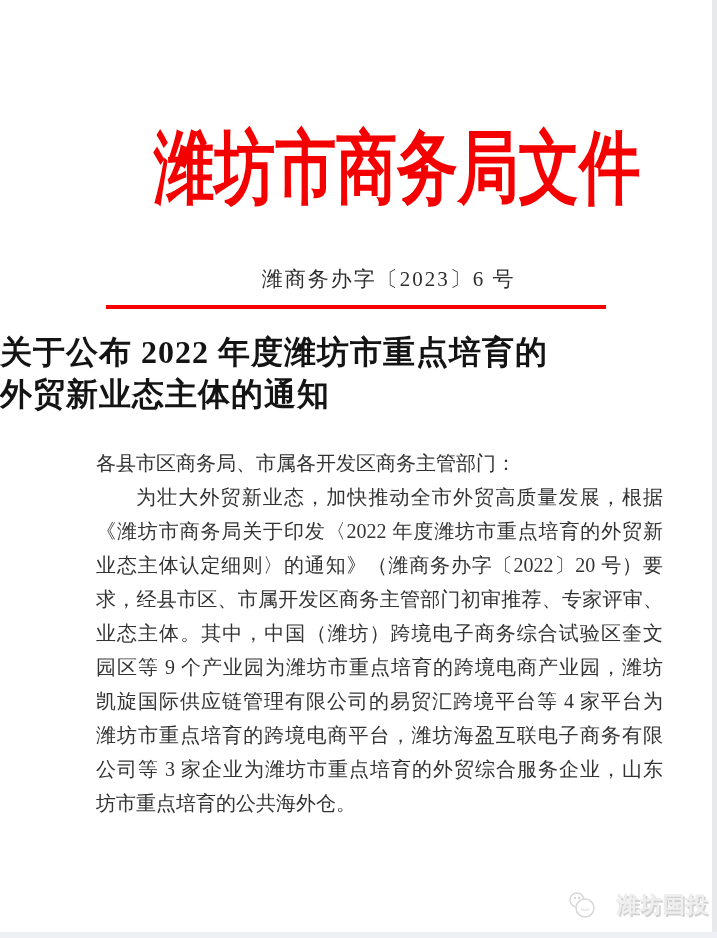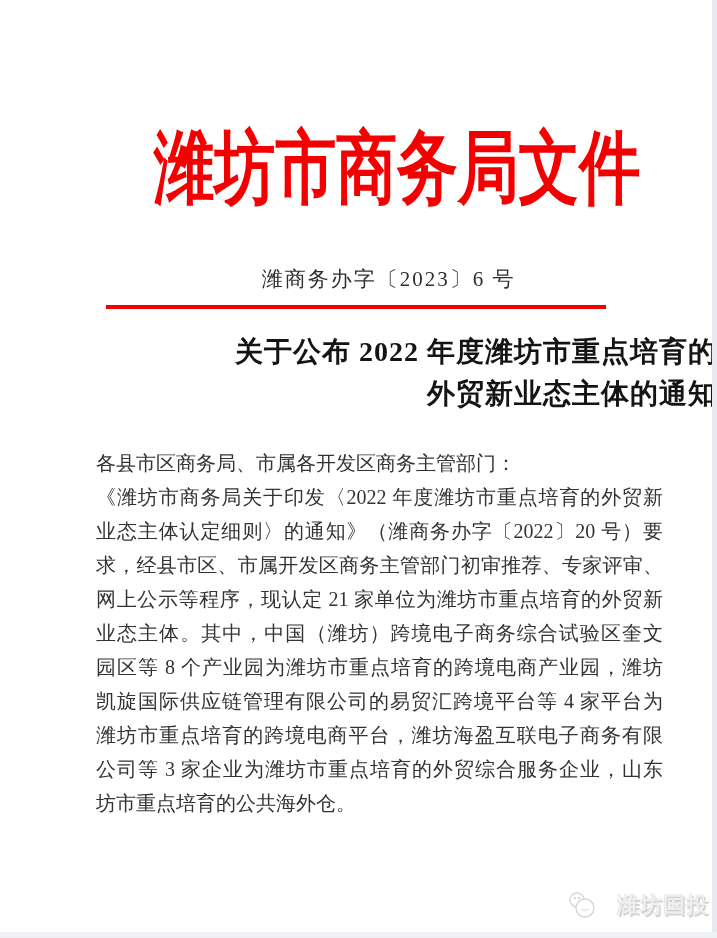--- a/index.html
+++ b/index.html
@@ -54,22 +54,22 @@
     height: 4px;
     background: #f50000;
   }
 
   
   .doc-title {
     position: absolute;
     top: 331px;
     left: 0;
     width: 100%;
-    text-align: right;
-    font-size: 28px;
+    text-align: left;
+    font-size: 32px;
     line-height: 42px;
     font-weight: bold;
     letter-spacing: 1px;
     color: #141414;
   }
 
   
   .body-text {
     position: absolute;
     top: 446px;
@@ -129,26 +129,26 @@
 
   <div class="red-divider"></div>
 
   <div class="doc-title">
     <div>关于公布 2022 年度潍坊市重点培育的</div>
     <div>外贸新业态主体的通知</div>
   </div>
 
   <div class="body-text">
     <div class="line">各县市区商务局、市属各开发区商务主管部门：</div>
+    <div class="line stretch indent">为壮大外贸新业态，加快推动全市外贸高质量发展，根据</div>
     <div class="line stretch">《潍坊市商务局关于印发〈2022 年度潍坊市重点培育的外贸新</div>
     <div class="line stretch">业态主体认定细则〉的通知》（潍商务办字〔2022〕20 号）要</div>
     <div class="line stretch">求，经县市区、市属开发区商务主管部门初审推荐、专家评审、</div>
-    <div class="line stretch">网上公示等程序，现认定 21 家单位为潍坊市重点培育的外贸新</div>
     <div class="line stretch">业态主体。其中，中国（潍坊）跨境电子商务综合试验区奎文</div>
-    <div class="line stretch">园区等 8 个产业园为潍坊市重点培育的跨境电商产业园，潍坊</div>
+    <div class="line stretch">园区等 9 个产业园为潍坊市重点培育的跨境电商产业园，潍坊</div>
     <div class="line stretch">凯旋国际供应链管理有限公司的易贸汇跨境平台等 4 家平台为</div>
     <div class="line stretch">潍坊市重点培育的跨境电商平台，潍坊海盈互联电子商务有限</div>
     <div class="line stretch">公司等 3 家企业为潍坊市重点培育的外贸综合服务企业，山东</div>
     <div class="line">坊市重点培育的公共海外仓。</div>
   </div>
 
   <div class="watermark">
     <svg class="wm-logo" width="32" height="32" viewBox="0 0 32 32">
       <circle cx="11" cy="11" r="7" fill="#ffffff" stroke="#d8d8d8" stroke-width="1.5"></circle>
       <circle cx="19" cy="19" r="9" fill="#ffffff" stroke="#d8d8d8" stroke-width="1.5"></circle>

